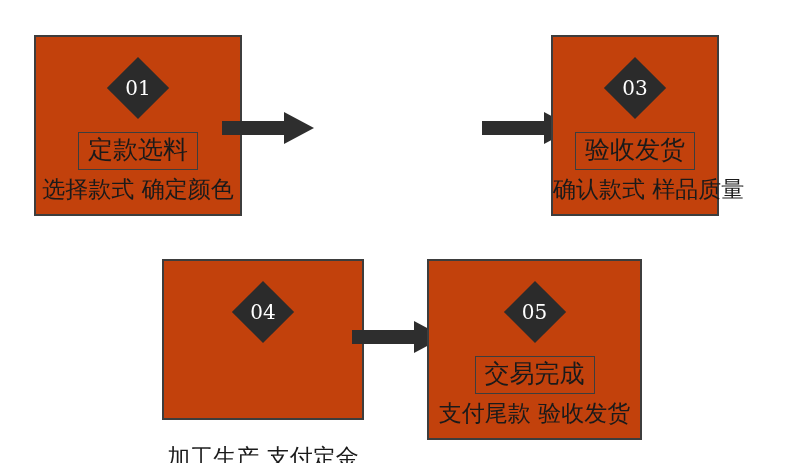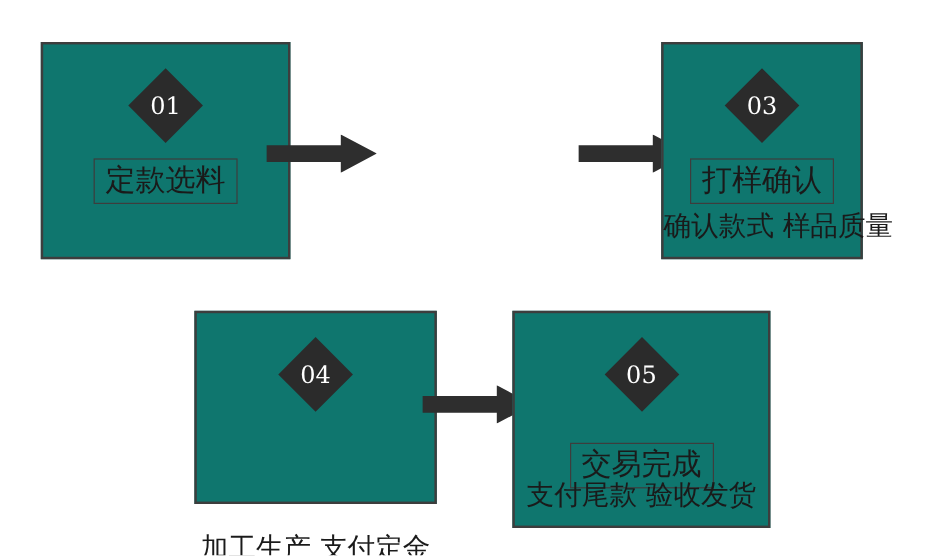--- a/index.html
+++ b/index.html
@@ -17,21 +17,21 @@
     height: 463px;
     background: #ffffff;
     overflow: hidden;
   }
 
   
   .step-box {
     position: absolute;
     box-sizing: border-box;
     border: 2px solid #3d3d3d;
-    background: #0f766e;
+    background: #c2410c;
   }
 
   
   .diamond {
     position: absolute;
     width: 44px;
     height: 44px;
     background: #2b2b2b;
     transform: rotate(45deg);
     left: 50%;
@@ -92,52 +92,53 @@
 <body>
 
 <div id="canvas">
 
   <div class="step-box" style="left:34px; top:35px; width:208px; height:181px;">
     <div class="diamond" style="top:29px;"></div>
     <div class="diamond-num" style="top:41px;">01</div>
     <div class="title-wrap" style="top:95px;">
       <span class="title-box">定款选料</span>
     </div>
+    <div class="subtitle" style="top:139px;">选择款式 确定颜色</div>
   </div>
 
   <svg class="arrow" style="left:222px; top:112px;" width="92" height="32" viewBox="0 0 92 32">
     <path d="M0,9 L62,9 L62,0 L92,16 L62,32 L62,23 L0,23 Z" fill="#2e2e2e"></path>
   </svg>
 
 
   <svg class="arrow" style="left:482px; top:112px;" width="92" height="32" viewBox="0 0 92 32">
     <path d="M0,9 L62,9 L62,0 L92,16 L62,32 L62,23 L0,23 Z" fill="#2e2e2e"></path>
   </svg>
 
   <div class="step-box" style="left:551px; top:35px; width:168px; height:181px;">
     <div class="diamond" style="top:29px;"></div>
     <div class="diamond-num" style="top:41px;">03</div>
     <div class="title-wrap" style="top:95px;">
-      <span class="title-box">打样确认</span>
+      <span class="title-box">验收发货</span>
     </div>
     <div class="subtitle" style="top:139px;">确认款式 样品质量</div>
   </div>
 
   <div class="step-box" style="left:162px; top:259px; width:202px; height:161px;">
     <div class="diamond" style="top:29px;"></div>
     <div class="diamond-num" style="top:41px;">04</div>
     <div class="subtitle" style="top:139px;margin-top:44px;">加工生产 支付定金</div>
   </div>
 
   <svg class="arrow" style="left:352px; top:321px;" width="92" height="32" viewBox="0 0 92 32">
     <path d="M0,9 L62,9 L62,0 L92,16 L62,32 L62,23 L0,23 Z" fill="#2e2e2e"></path>
   </svg>
 
   <div class="step-box" style="left:427px; top:259px; width:215px; height:181px;">
     <div class="diamond" style="top:29px;"></div>
     <div class="diamond-num" style="top:41px;">05</div>
-    <div class="title-wrap" style="top:108px;">
+    <div class="title-wrap" style="top:95px;">
       <span class="title-box">交易完成</span>
     </div>
     <div class="subtitle" style="top:139px;">支付尾款 验收发货</div>
   </div>
 
 </div>
 
 </body></html>

